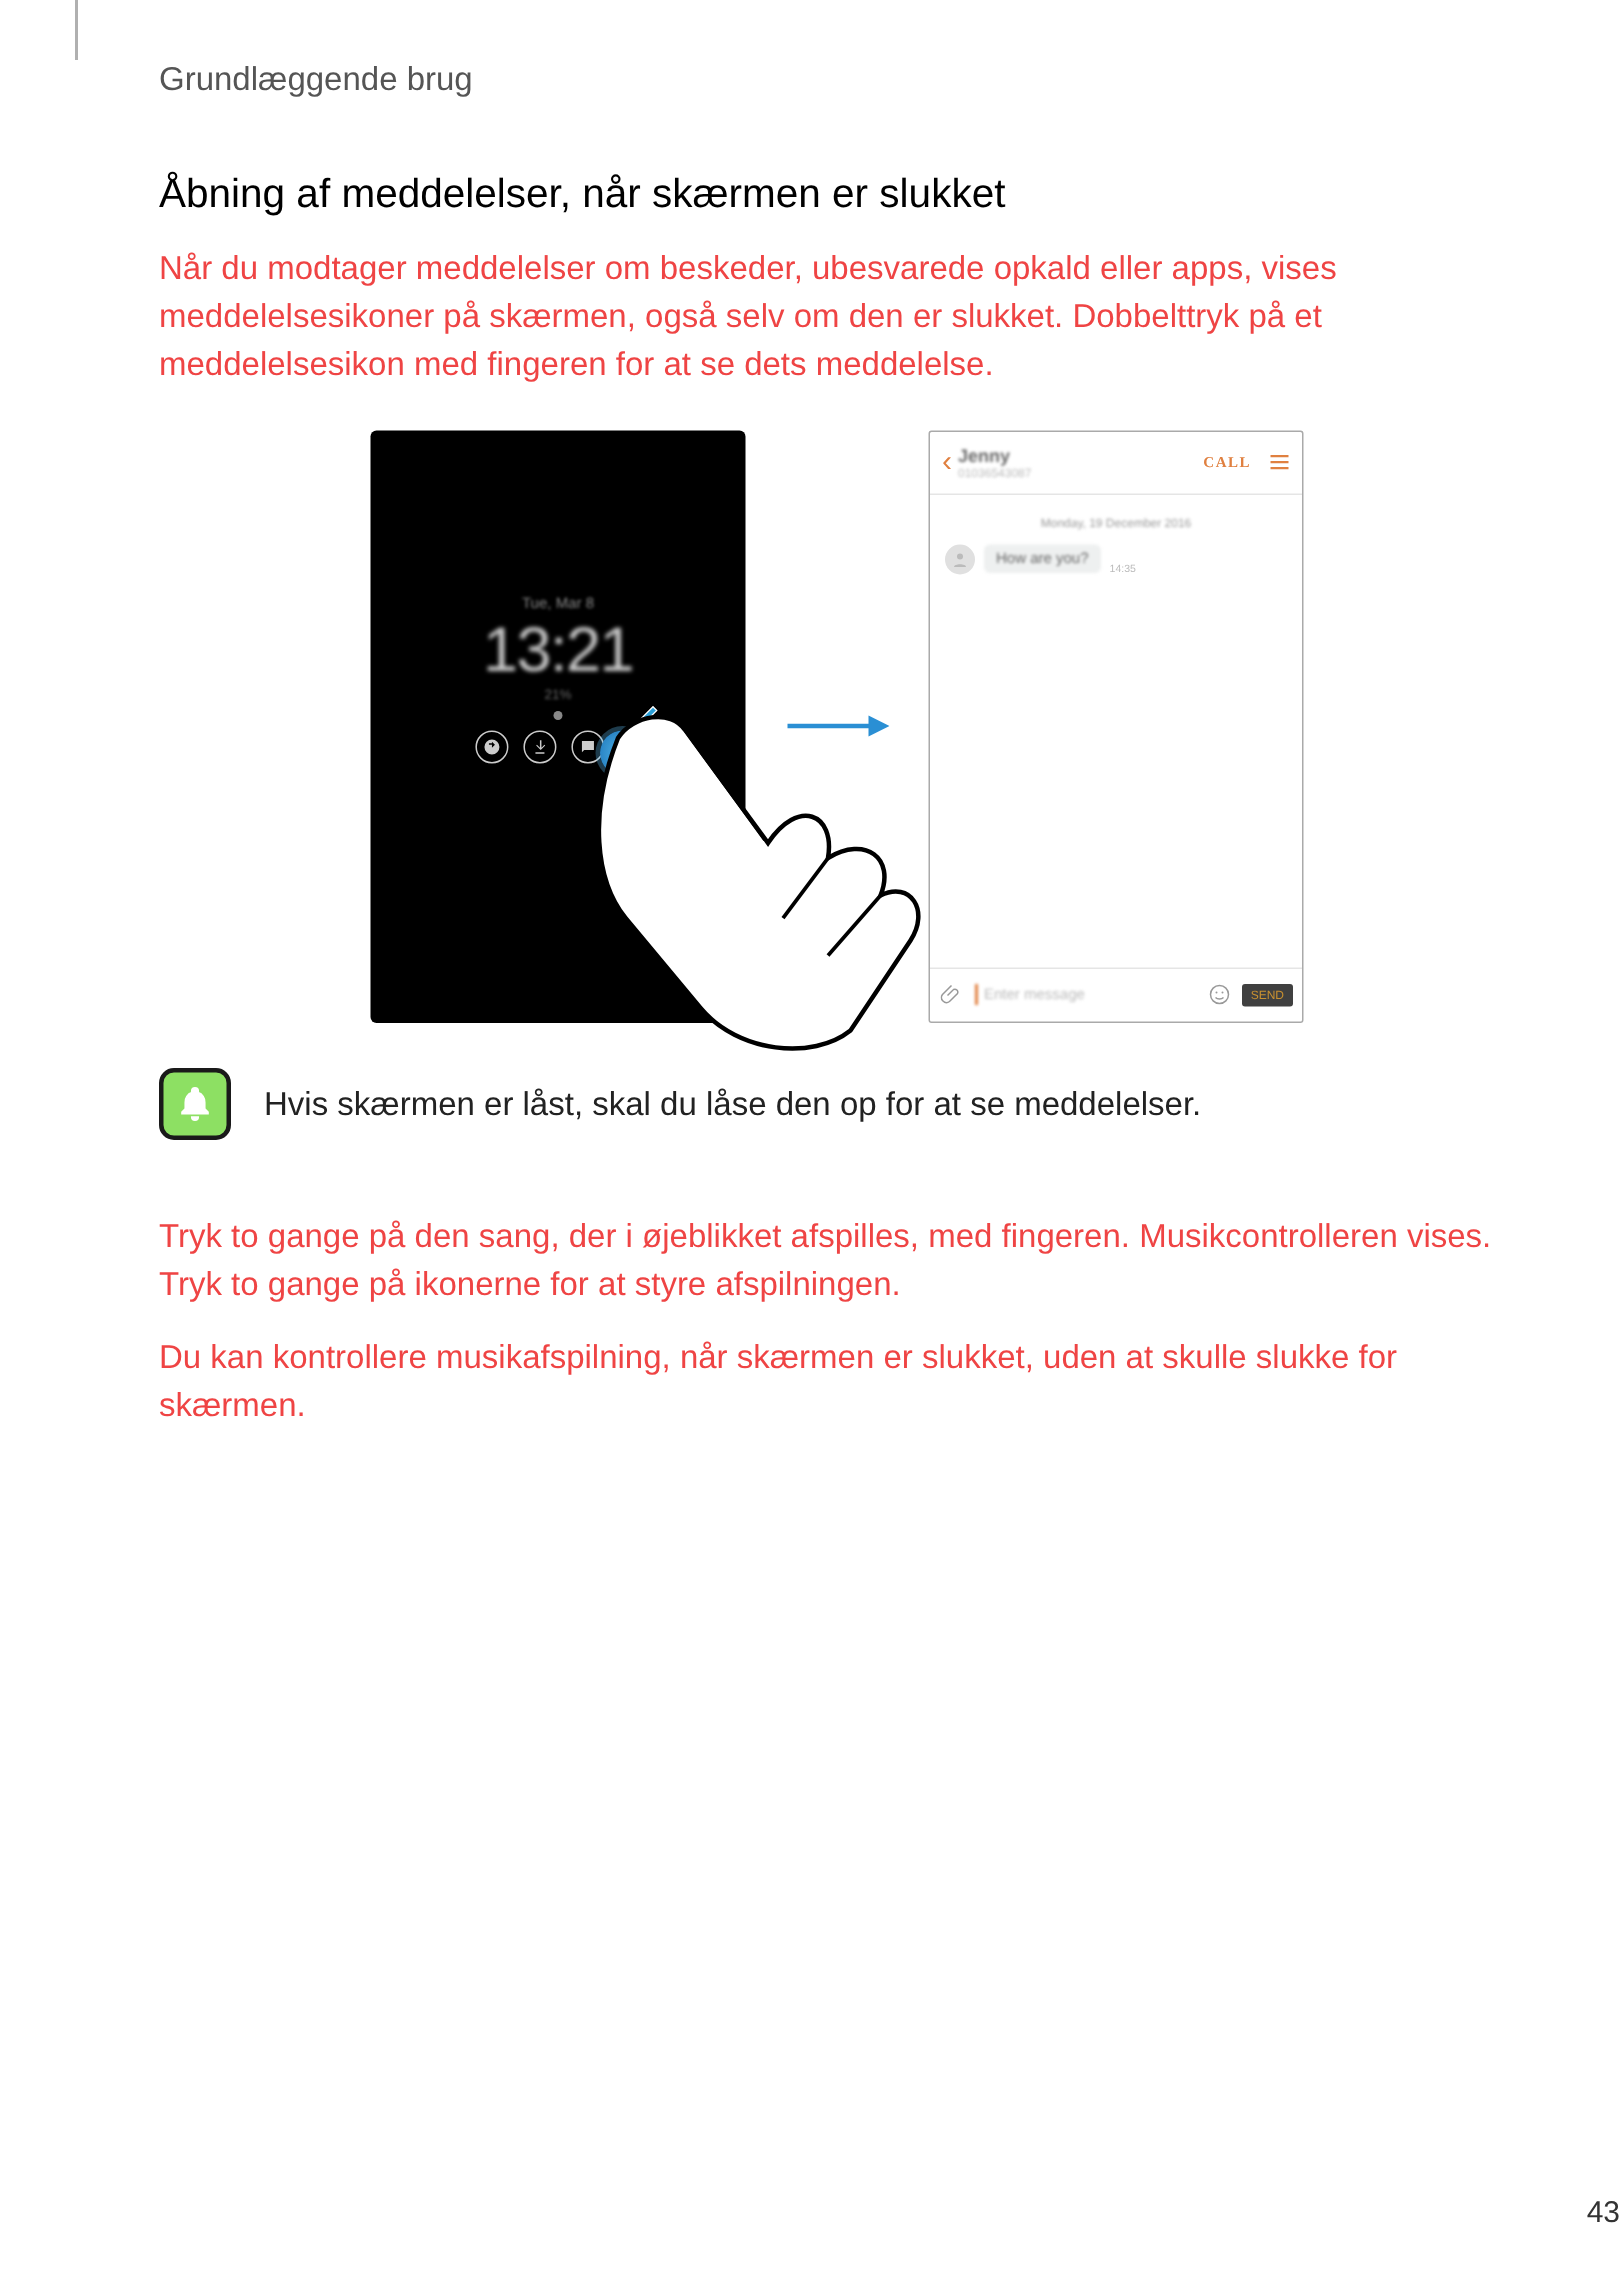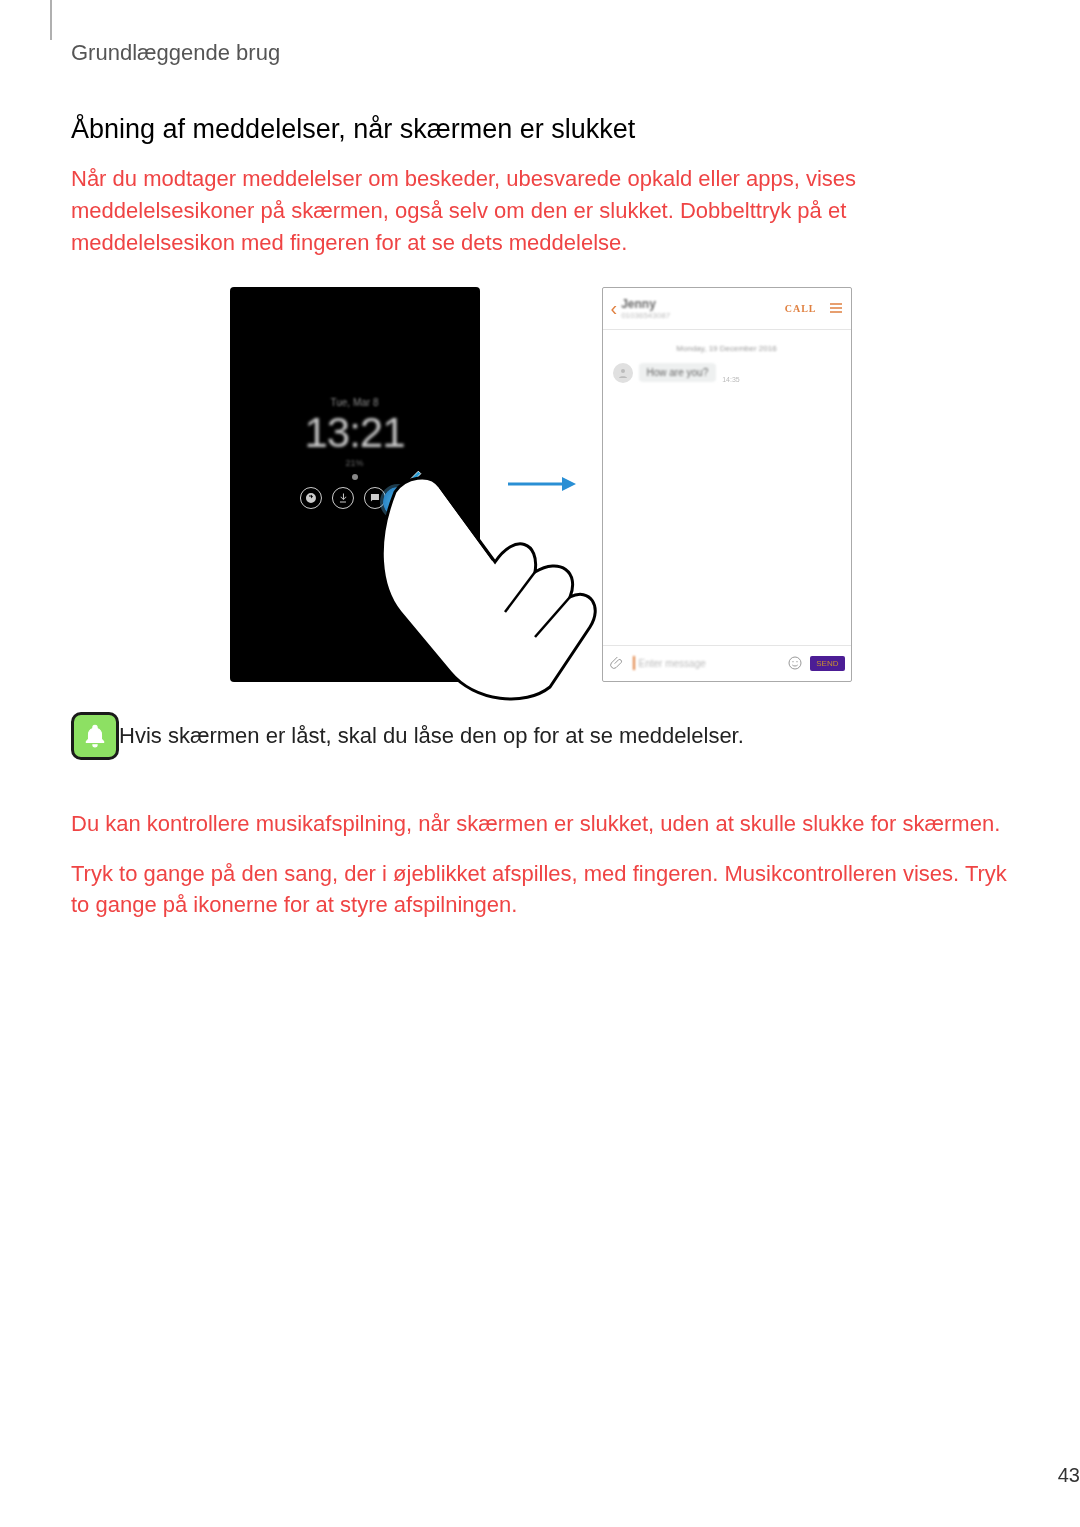--- a/index.html
+++ b/index.html
@@ -13,22 +13,21 @@
   }
   .margin-line {
     position: absolute;
     left: 50px;
     top: 0;
     width: 2px;
     height: 40px;
     background: #b0b0b0;
   }
   .page {
-    padding: 40px 70px 0 39px;
-    margin-left: 32px;
+    padding: 40px 70px 0 106px;
   }
   .breadcrumb {
     font-size: 22px;
     color: #555;
     margin-bottom: 48px;
     margin-left: 0px;
   }
   h2 {
     font-size: 27px;
     font-weight: 400;
@@ -159,26 +158,27 @@
   .msg-row { display: flex; gap: 6px; align-items: flex-start; }
   .avatar-sm { width: 20px; height: 20px; border-radius:50%; background:#e0e0e0; display:flex; align-items:center; justify-content:center; font-size:10px; color:#aaa; }
   .bubble { background: #eef0f0; border-radius: 4px; padding: 4px 8px; font-size: 10px; color: #666; filter: blur(1px); }
   .msg-time { font-size: 7px; color: #bbb; align-self: flex-end; filter: blur(0.5px); }
   .chat-input {
     height: 36px; border-top: 1px solid #e5e5e5;
     display: flex; align-items: center; padding: 0 6px; gap: 6px;
   }
   .attach-ic, .emoji-ic { width: 18px; height: 18px; color: #888; display:flex; align-items:center; justify-content:center; }
   .input-field { flex:1; font-size: 10px; color: #bbb; filter: blur(1px); border-left: 2px solid #e08040; padding-left:4px; height:14px; display:flex; align-items:center;}
-  .send-btn { background:#4c1d95; color:#c89030; font-size:8px; padding:3px 6px; border-radius:2px; filter: blur(0.5px);}
+  .send-btn { background:#404040; color:#c89030; font-size:8px; padding:3px 6px; border-radius:2px; filter: blur(0.5px);}
 
   
   .note-row {
     display: flex;
     align-items: center;
+    gap: 22px;
     margin: 24px 0 48px 0;
   }
   .note-icon {
     width: 48px; height: 48px;
     border: 3px solid #1a1a1a;
     border-radius: 10px;
     background: #8de063;
     display: flex; align-items: center; justify-content: center;
     flex-shrink: 0;
   }
@@ -307,18 +307,18 @@
 
   <div class="note-row">
     <div class="note-icon">
       <svg viewBox="0 0 24 24">
           <path d="M12 2a2 2 0 00-2 2v1a6 6 0 00-4 6v4l-2 2v1h16v-1l-2-2v-4a6 6 0 00-4-6V4a2 2 0 00-2-2zm-2 18a2 2 0 004 0h-4z" fill="#fff"></path>
         </svg>
     </div>
     <div class="note-text">Hvis skærmen er låst, skal du låse den op for at se meddelelser.</div>
   </div>
 
+  <p>Tryk to gange på den sang, der i øjeblikket afspilles, med fingeren. Musikcontrolleren vises. Tryk to gange på ikonerne for at styre afspilningen.</p>
   <p>Du kan kontrollere musikafspilning, når skærmen er slukket, uden at skulle slukke for skærmen.</p>
-  <p>Tryk to gange på den sang, der i øjeblikket afspilles, med fingeren. Musikcontrolleren vises. Tryk to gange på ikonerne for at styre afspilningen.</p>
 
 </div>
 
 <div class="page-num">43</div>
 
 </body></html>

